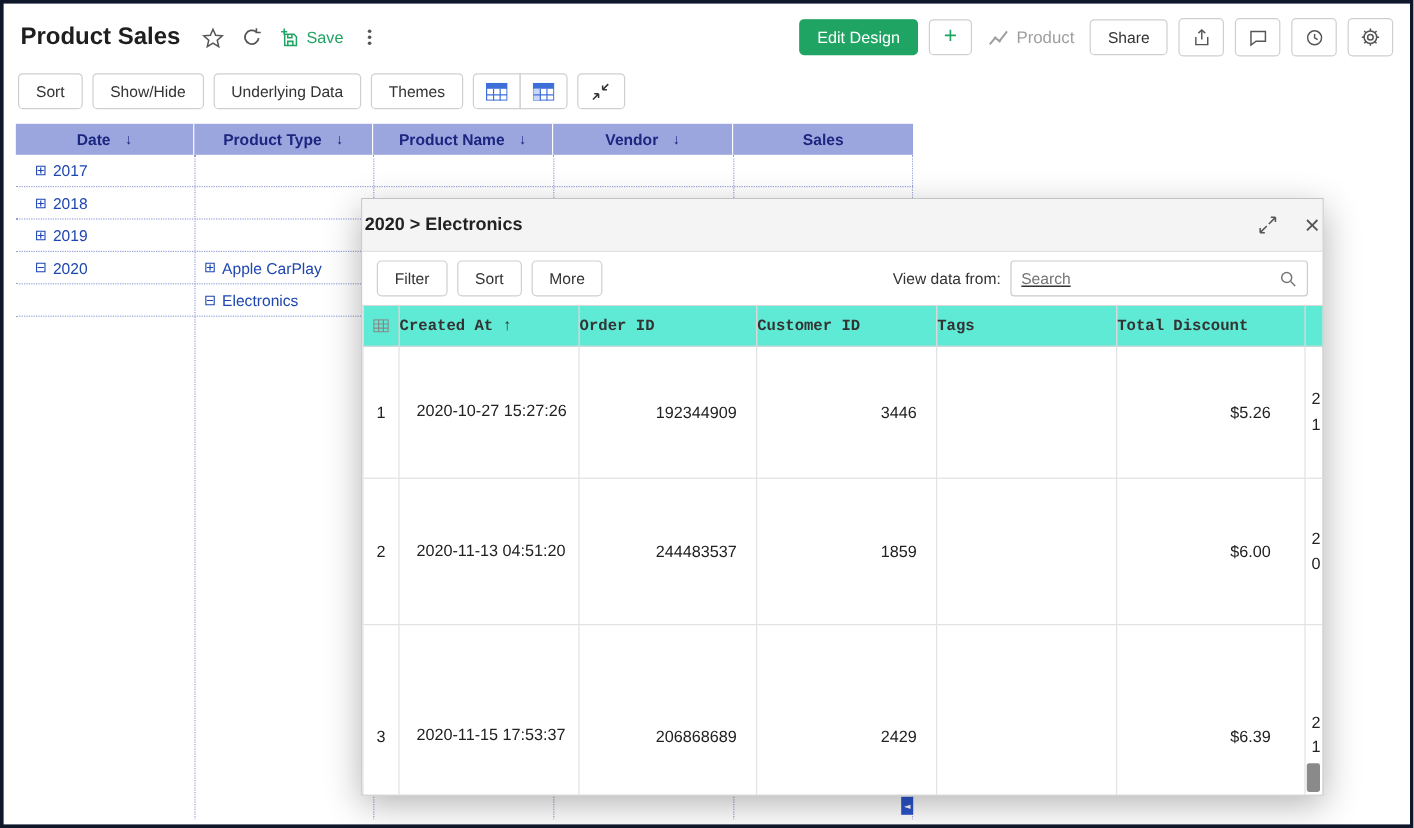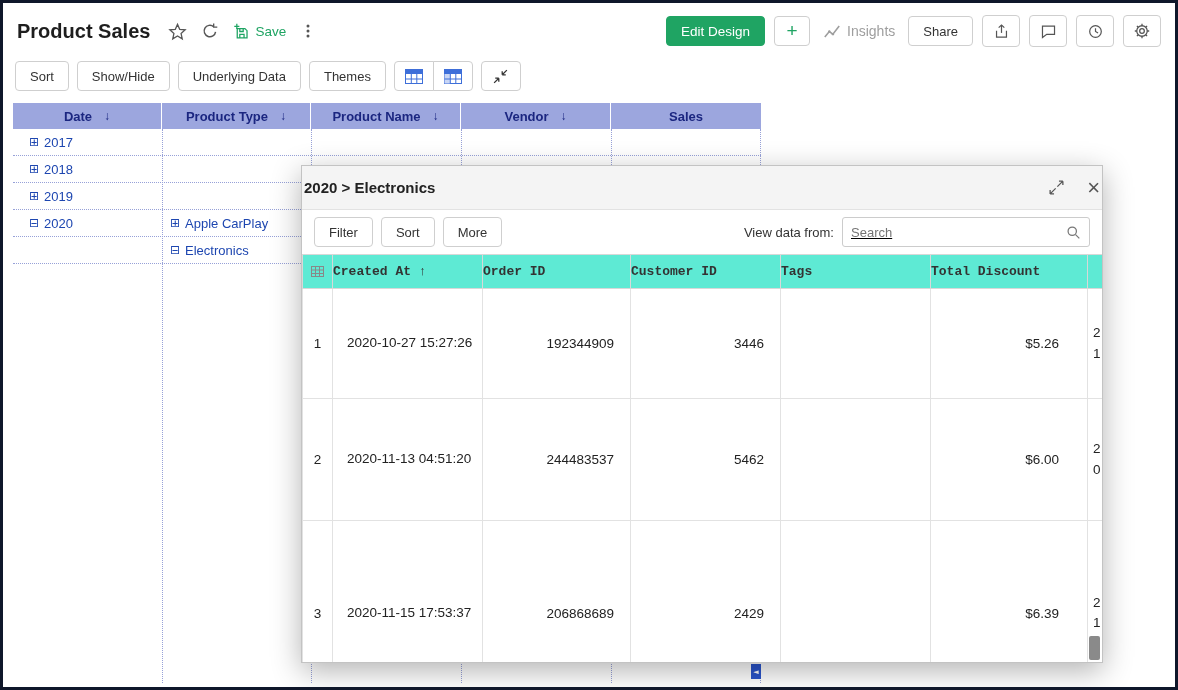--- a/index.html
+++ b/index.html
@@ -142,21 +142,21 @@
 
     <div class="tb-right">
       <button class="btn btn-primary">Edit Design</button>
       <button class="btn btn-plus">+</button>
       <span class="insights-group">
         <svg width="18" height="15" viewBox="0 0 20 16" fill="none" stroke="#9e9e9e" stroke-width="1.8">
           <polyline points="2,14 7,8 11,11 18,2"></polyline>
           <circle cx="7" cy="8" r="1.3" fill="#9e9e9e" stroke="none"></circle>
           <circle cx="11" cy="11" r="1.3" fill="#9e9e9e" stroke="none"></circle>
         </svg>
-        <span>Insights</span>
+        <span>Product</span>
       </span>
       <button class="btn">Share</button>
 
       <button class="btn icon-btn">
         <svg width="17" height="17" viewBox="0 0 24 24" fill="none" stroke="#555" stroke-width="1.7">
           <path d="M12 14V3"></path>
             <path d="M8 6.5L12 2.8l4 3.7"></path>
             <path d="M5 11v9h14v-9"></path>
         </svg>
       </button>
@@ -354,21 +354,21 @@
           <td class="c-rnum">3446</td>
           <td></td>
           <td class="c-disc">$5.26</td>
           <td class="c-clip">2
 1</td>
         </tr>
         <tr style="height:122px">
           <td class="c-num">2</td>
           <td class="c-created">2020-11-13 04:51:20</td>
           <td class="c-rnum">244483537</td>
-          <td class="c-rnum">5462</td>
+          <td class="c-rnum">1859</td>
           <td></td>
           <td class="c-disc">$6.00</td>
           <td class="c-clip">2
 0</td>
         </tr>
         <tr style="height:185px">
           <td class="c-num">3</td>
           <td class="c-created">2020-11-15 17:53:37</td>
           <td class="c-rnum">206868689</td>
           <td class="c-rnum">2429</td>

